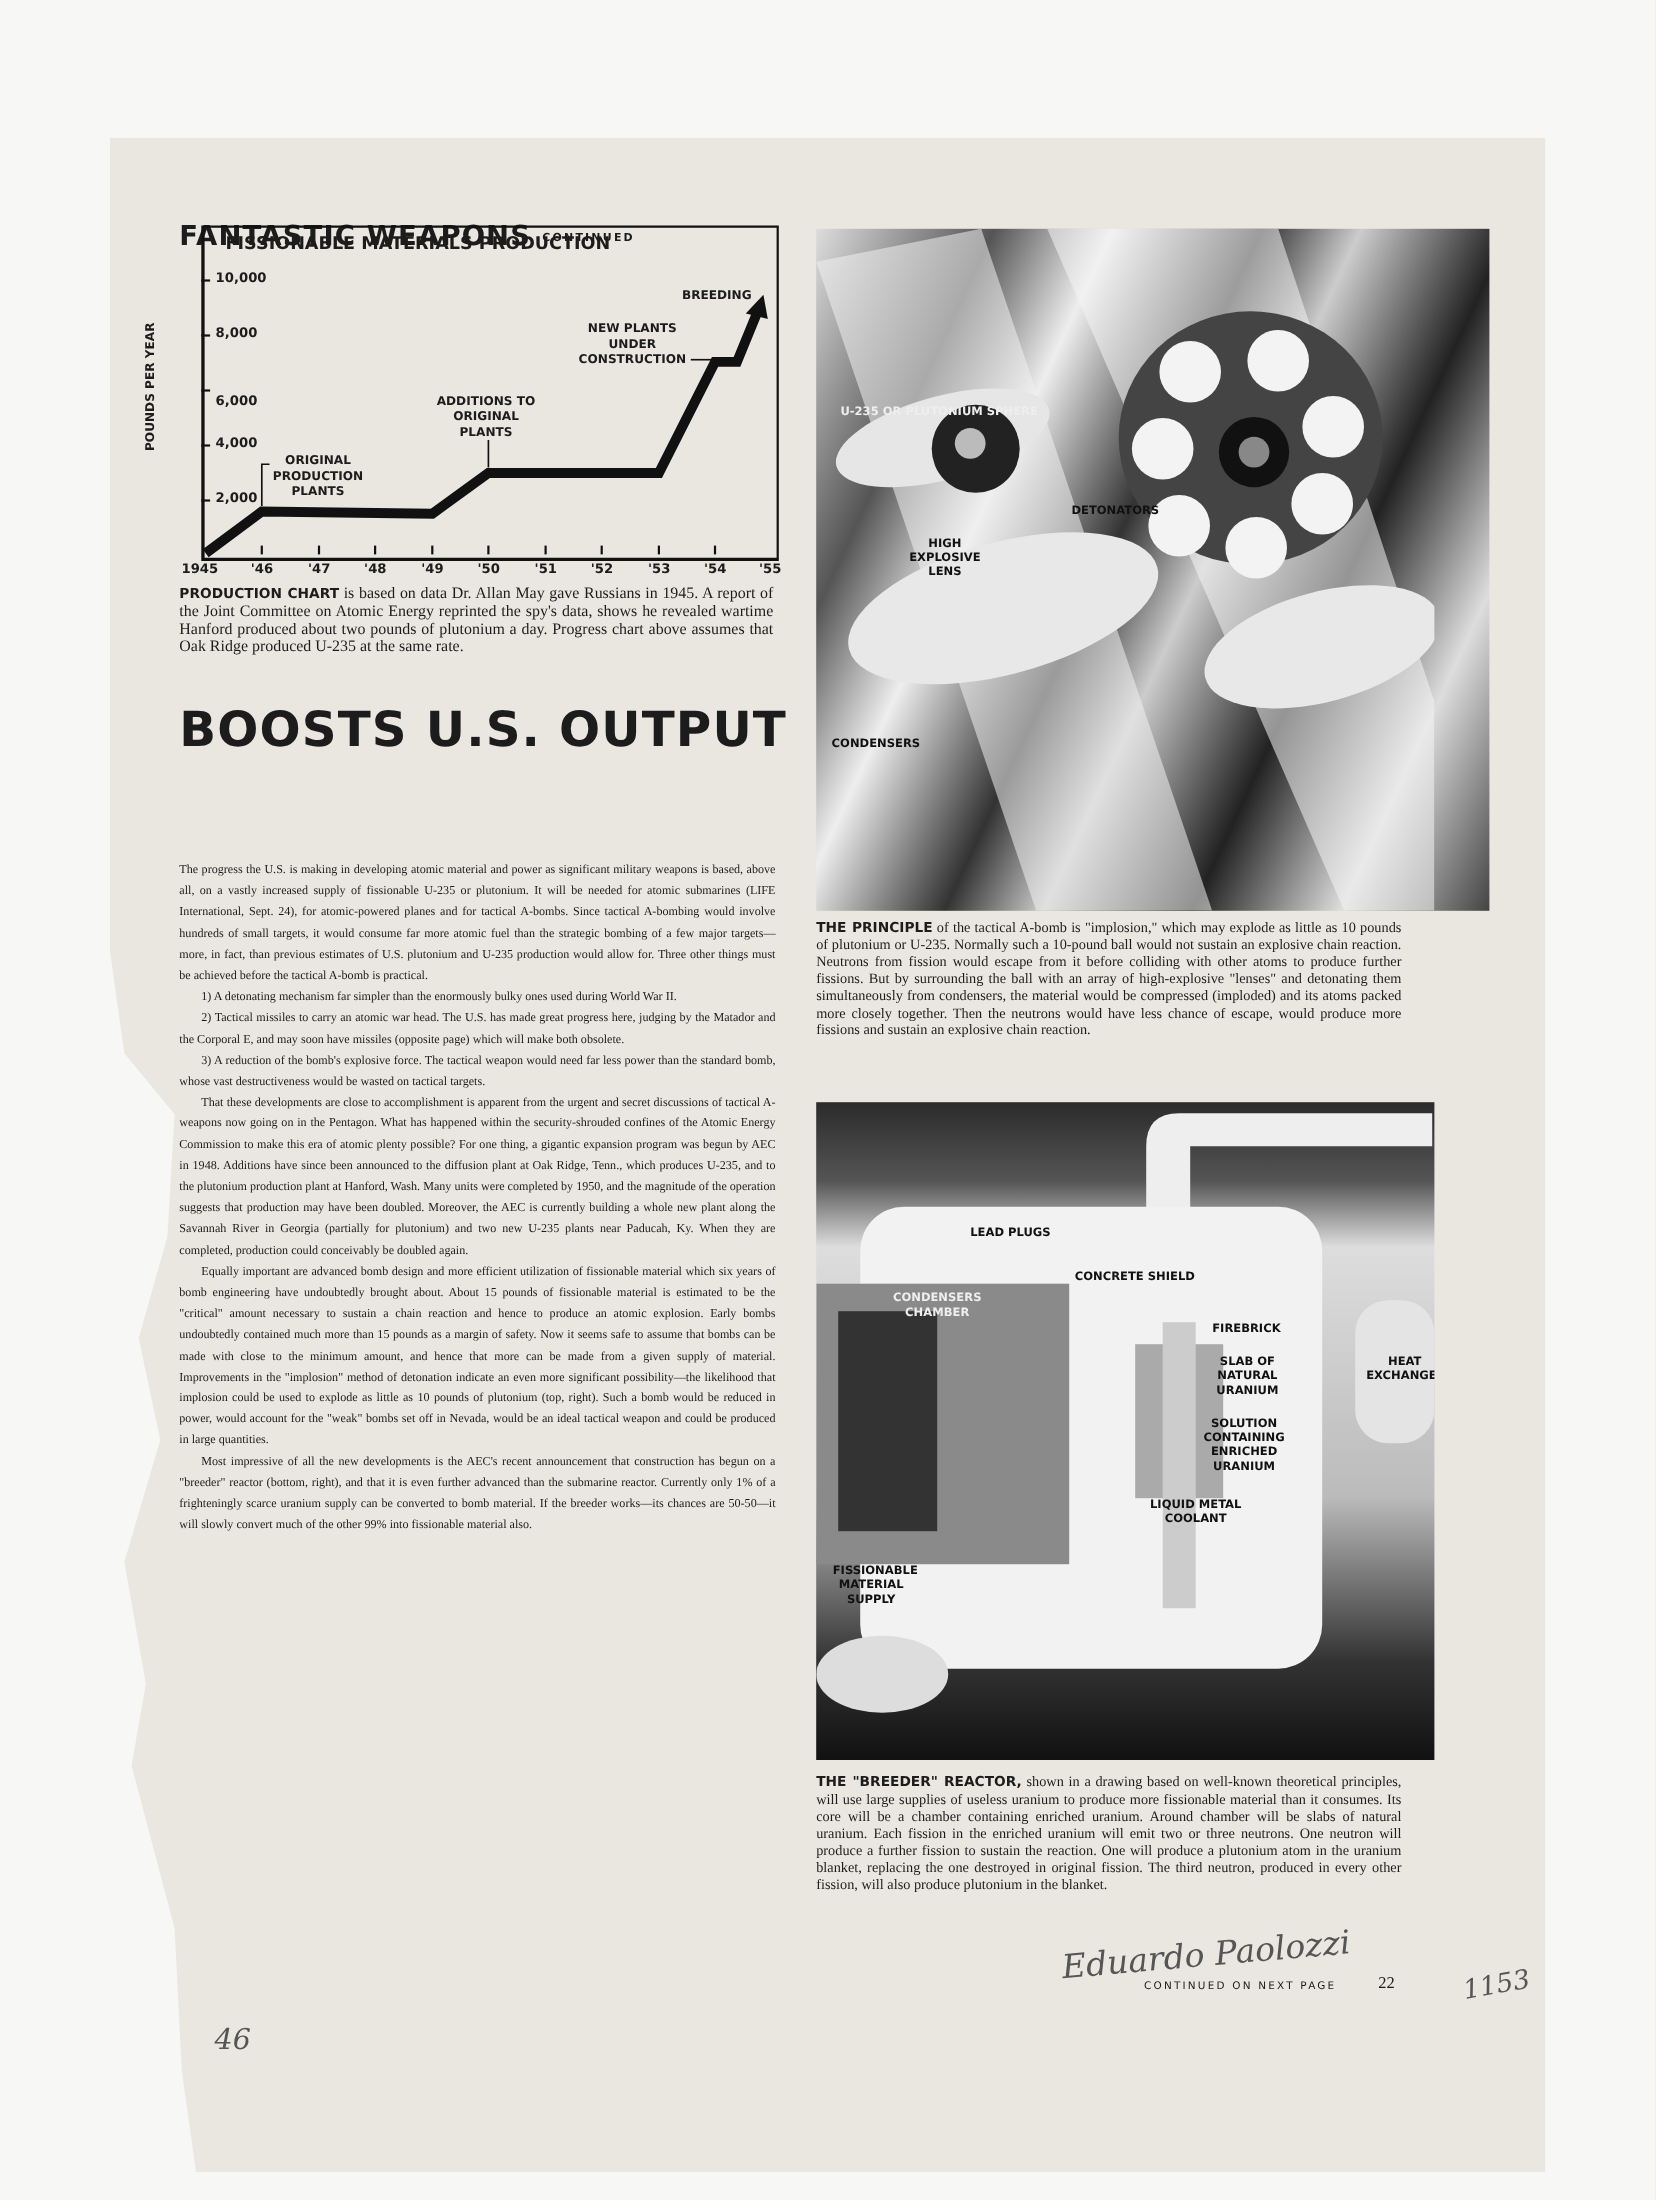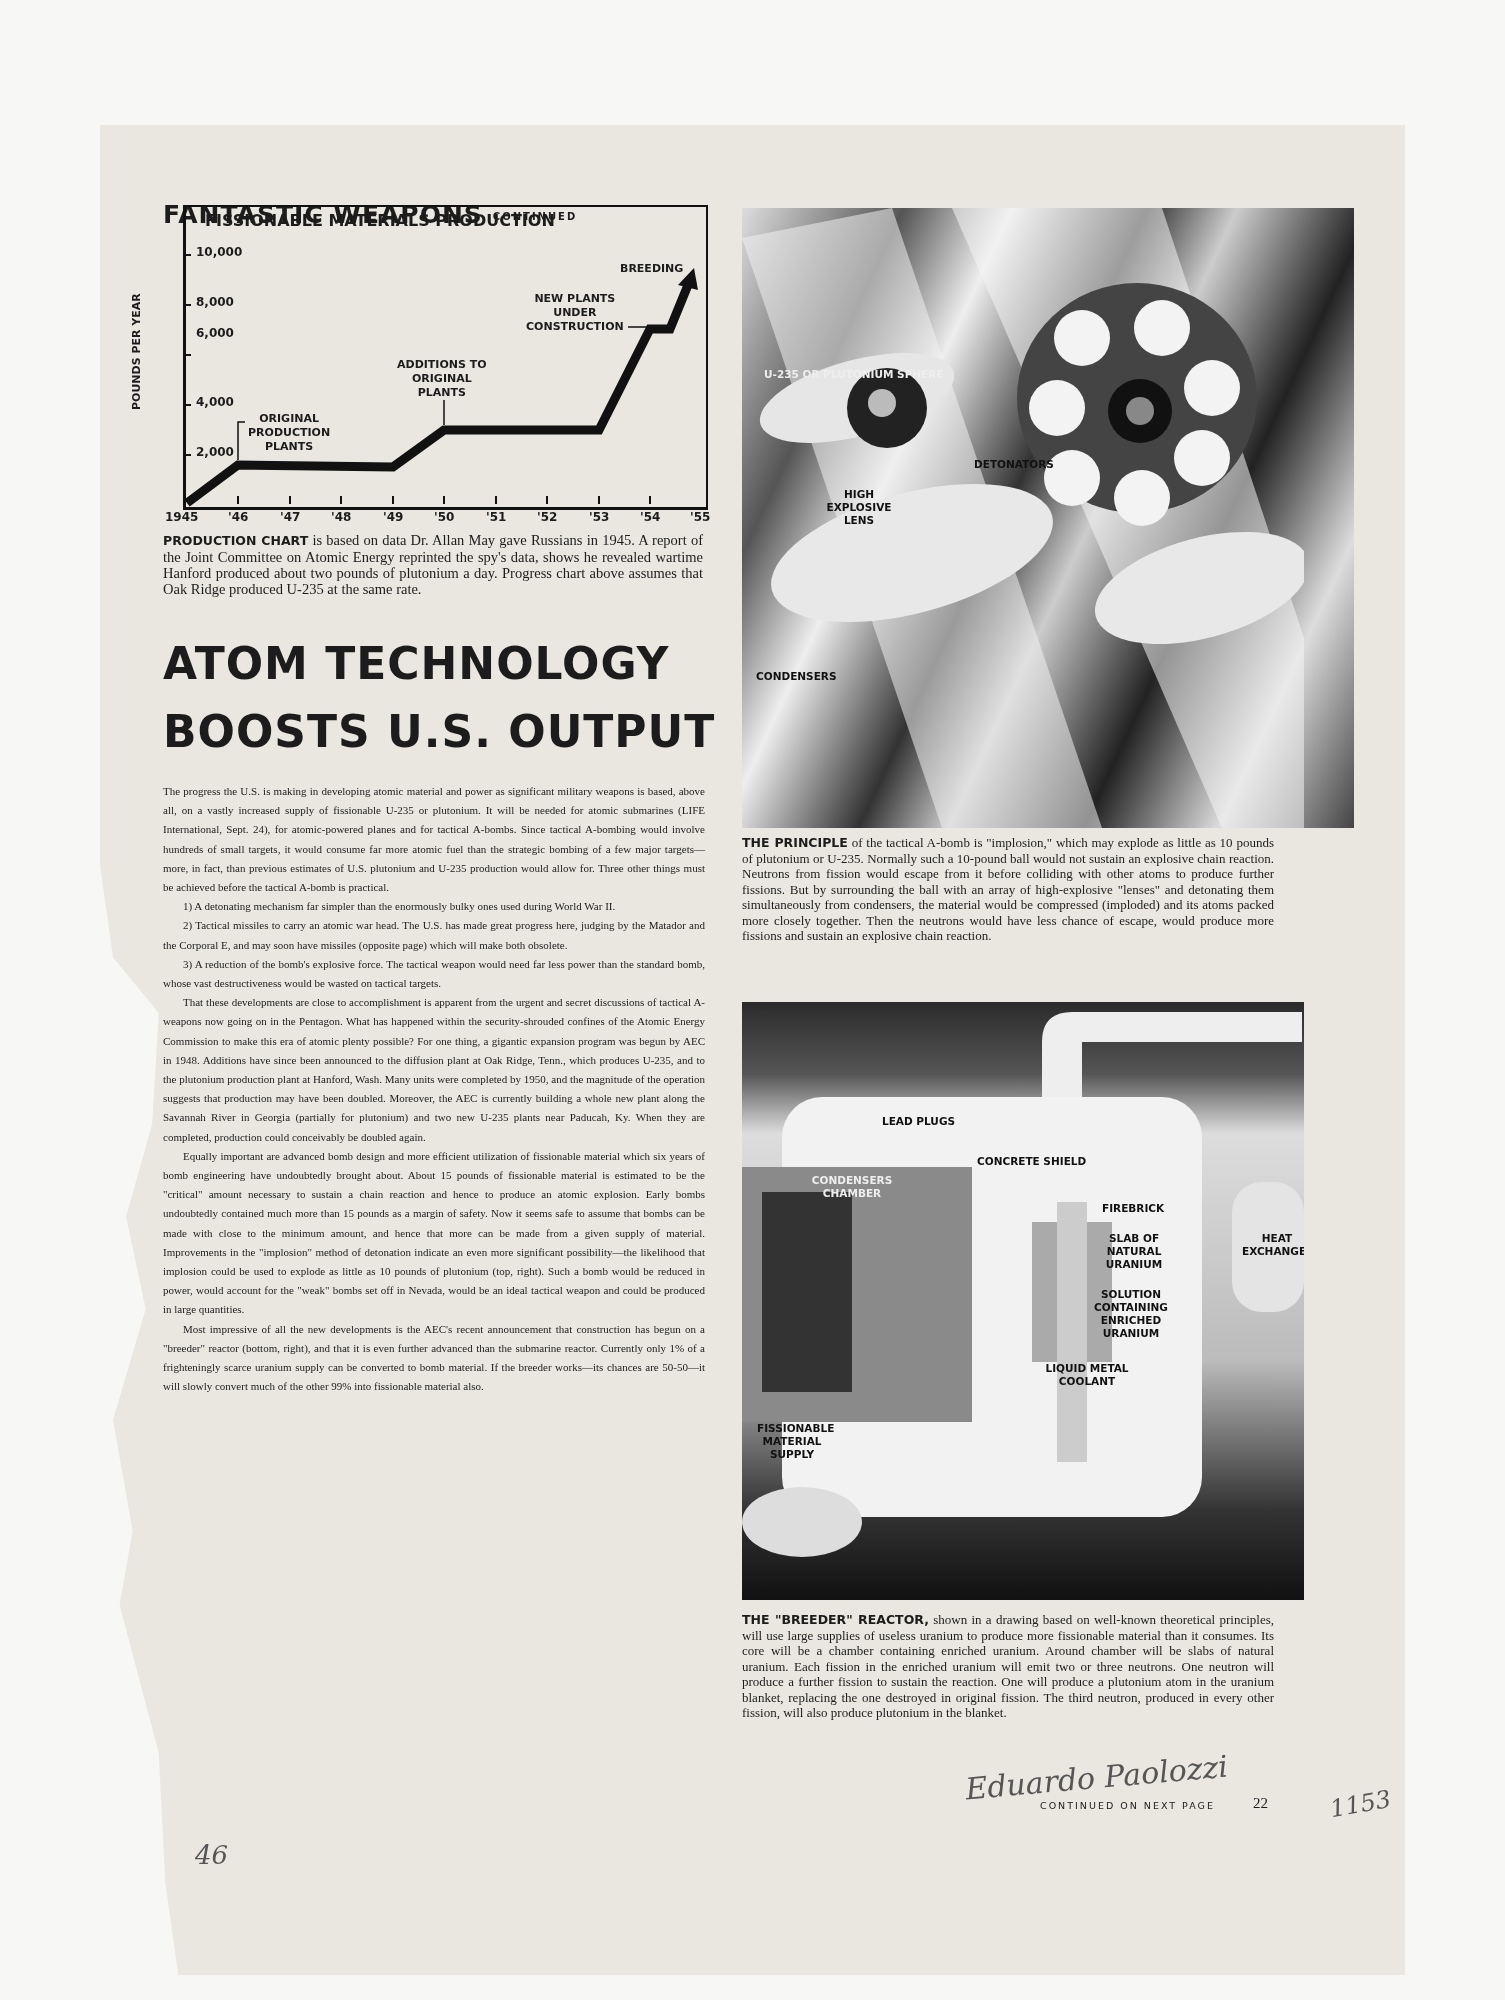--- a/index.html
+++ b/index.html
@@ -49,21 +49,21 @@
 <div class="header">
   <span>FANTASTIC WEAPONS</span><span class="cont">CONTINUED</span>
 </div>
 
 <div class="chart-box"></div>
 <div class="chart-title">FISSIONABLE MATERIALS PRODUCTION</div>
 <div class="ylabel">POUNDS PER YEAR</div>
 
 <div class="ytick" style="left:196px;top:245px">10,000</div>
 <div class="ytick" style="left:196px;top:295px">8,000</div>
-<div class="ytick" style="left:196px;top:326px">6,000</div>
+<div class="ytick" style="left:196px;top:357px">6,000</div>
 <div class="ytick" style="left:196px;top:395px">4,000</div>
 <div class="ytick" style="left:196px;top:445px">2,000</div>
 
 <div class="xtick" style="left:165px">1945</div>
 <div class="xtick" style="left:228px">'46</div>
 <div class="xtick" style="left:280px">'47</div>
 <div class="xtick" style="left:331px">'48</div>
 <div class="xtick" style="left:383px">'49</div>
 <div class="xtick" style="left:434px">'50</div>
 <div class="xtick" style="left:486px">'51</div>
@@ -113,21 +113,20 @@
     <div>UNDER</div>
     <div>CONSTRUCTION</div>
 </div>
 <div class="annot" style="left:620px;top:262px">BREEDING</div>
 
 <div class="caption" style="left:163px;top:532px;width:540px">
   <b>PRODUCTION CHART</b><span> is based on data Dr. Allan May gave Russians in 1945. A report of the Joint Committee on Atomic Energy reprinted the spy's data, shows he revealed wartime Hanford produced about two pounds of plutonium a day. Progress chart above assumes that Oak Ridge produced U-235 at the same rate.</span>
 </div>
 
 <div class="headline">
-  <div>ATOM TECHNOLOGY</div>
   <div>BOOSTS U.S. OUTPUT</div>
 </div>
 
 <div class="body-text">
   <p class="first">The progress the U.S. is making in developing atomic material and power as significant military weapons is based, above all, on a vastly increased supply of fissionable U-235 or plutonium. It will be needed for atomic submarines (LIFE International, Sept. 24), for atomic-powered planes and for tactical A-bombs. Since tactical A-bombing would involve hundreds of small targets, it would consume far more atomic fuel than the strategic bombing of a few major targets—more, in fact, than previous estimates of U.S. plutonium and U-235 production would allow for. Three other things must be achieved before the tactical A-bomb is practical.</p>
   <p>1) A detonating mechanism far simpler than the enormously bulky ones used during World War II.</p>
   <p>2) Tactical missiles to carry an atomic war head. The U.S. has made great progress here, judging by the Matador and the Corporal E, and may soon have missiles (opposite page) which will make both obsolete.</p>
   <p>3) A reduction of the bomb's explosive force. The tactical weapon would need far less power than the standard bomb, whose vast destructiveness would be wasted on tactical targets.</p>
   <p>That these developments are close to accomplishment is apparent from the urgent and secret discussions of tactical A-weapons now going on in the Pentagon. What has happened within the security-shrouded confines of the Atomic Energy Commission to make this era of atomic plenty possible? For one thing, a gigantic expansion program was begun by AEC in 1948. Additions have since been announced to the diffusion plant at Oak Ridge, Tenn., which produces U-235, and to the plutonium production plant at Hanford, Wash. Many units were completed by 1950, and the magnitude of the operation suggests that production may have been doubled. Moreover, the AEC is currently building a whole new plant along the Savannah River in Georgia (partially for plutonium) and two new U-235 plants near Paducah, Ky. When they are completed, production could conceivably be doubled again.</p>
   <p>Equally important are advanced bomb design and more efficient utilization of fissionable material which six years of bomb engineering have undoubtedly brought about. About 15 pounds of fissionable material is estimated to be the "critical" amount necessary to sustain a chain reaction and hence to produce an atomic explosion. Early bombs undoubtedly contained much more than 15 pounds as a margin of safety. Now it seems safe to assume that bombs can be made with close to the minimum amount, and hence that more can be made from a given supply of material. Improvements in the "implosion" method of detonation indicate an even more significant possibility—the likelihood that implosion could be used to explode as little as 10 pounds of plutonium (top, right). Such a bomb would be reduced in power, would account for the "weak" bombs set off in Nevada, would be an ideal tactical weapon and could be produced in large quantities.</p>

